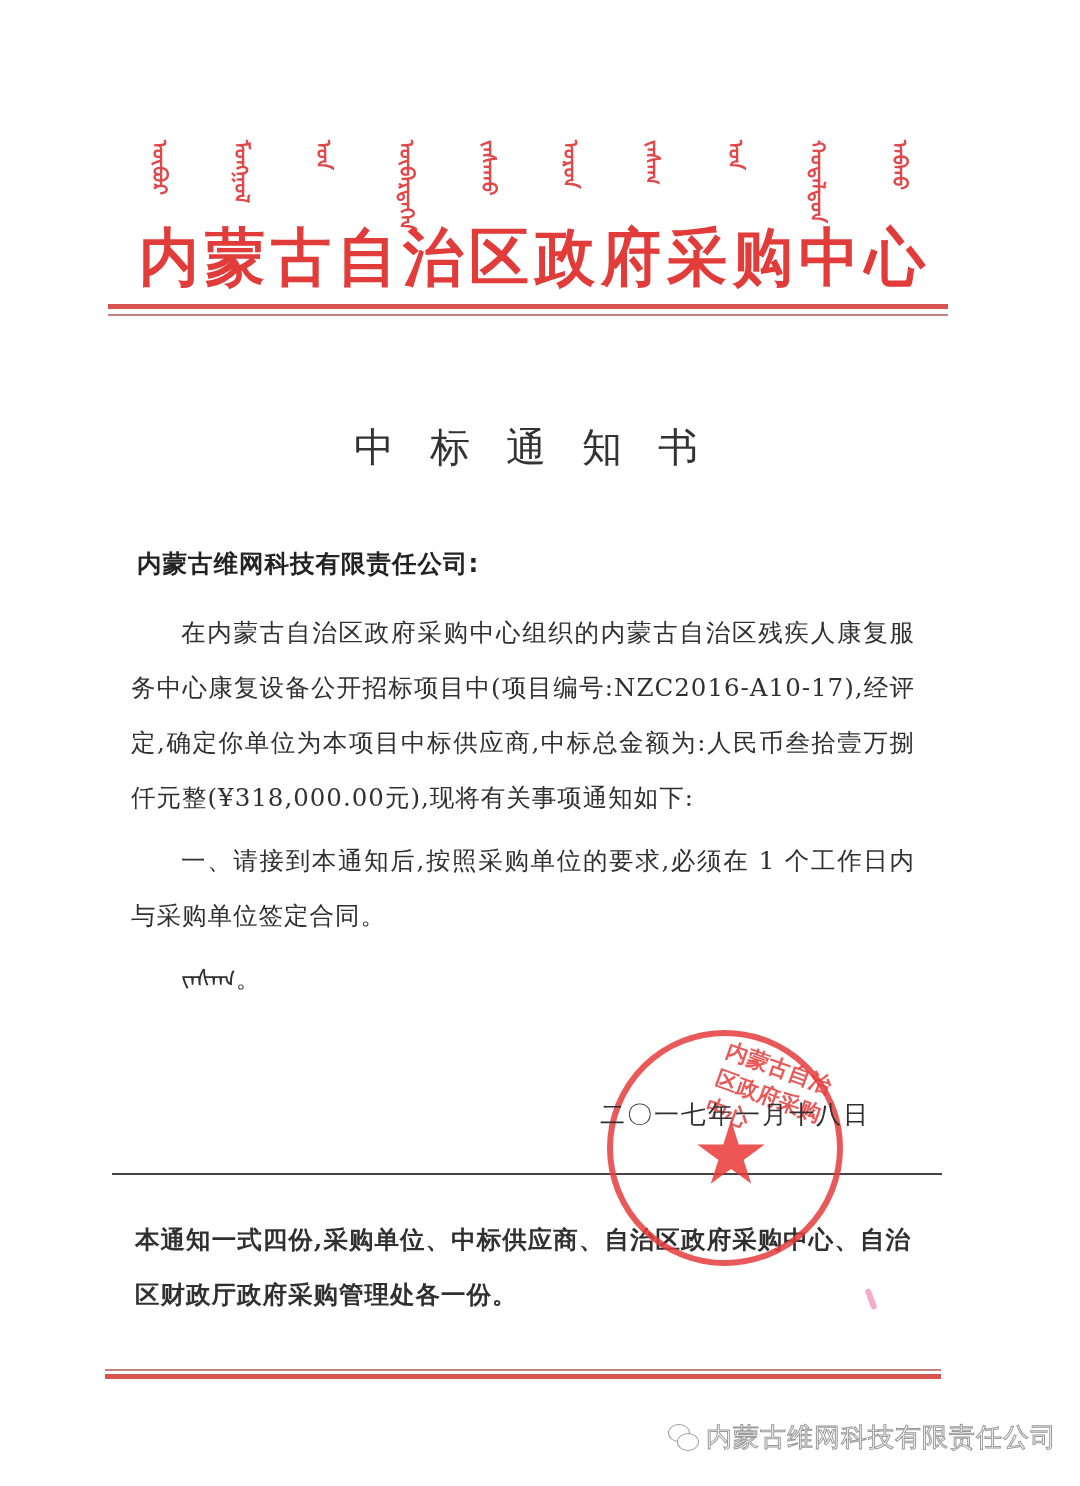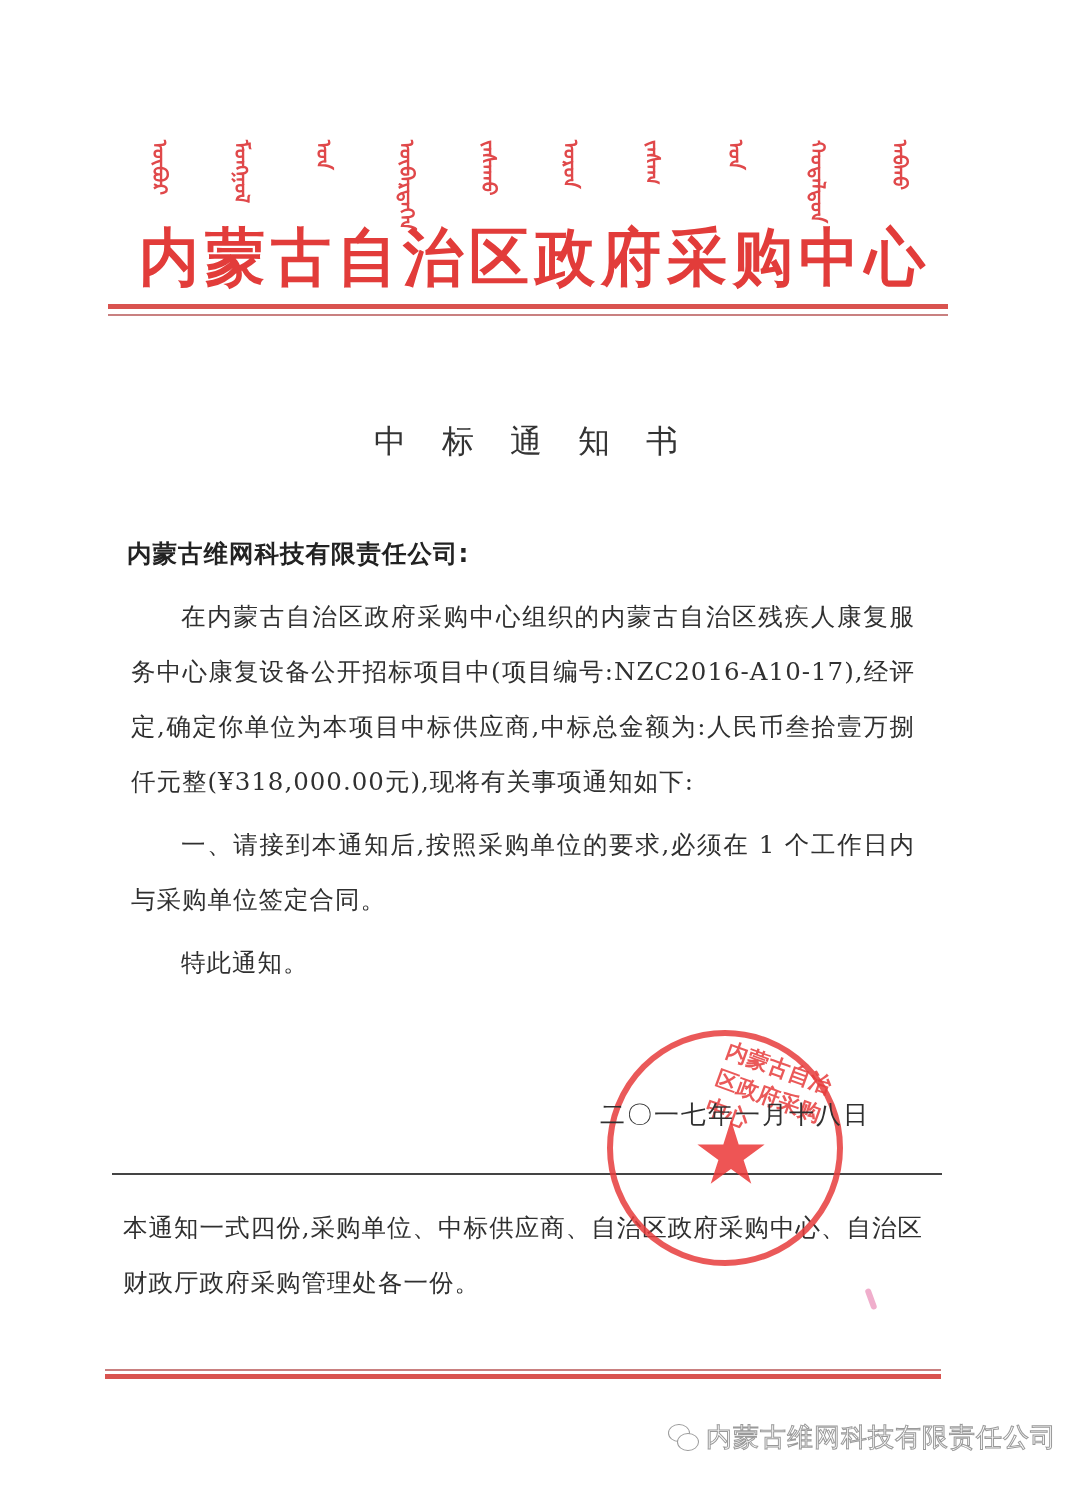--- a/index.html
+++ b/index.html
@@ -18,29 +18,29 @@
   }
   .org-title {
     left:135px; top:218px; width:800px; text-align:center;
     color:#e23c3a; font-size:60px; letter-spacing:6px; font-weight:bold;
     font-family:"DejaVu Serif", serif;
     transform:scaleY(1.05);
   }
   .line { background:#d9534f; }
   .doc-title {
     left:0; width:1080px; top:420px; text-align:center;
-    font-family:"DejaVu Sans", sans-serif; font-size:32px; color:#333;
+    font-family:"DejaVu Sans", sans-serif; font-size:40px; color:#333;
     letter-spacing:36px; padding-left:8px; box-sizing:border-box;
   }
   .body-text {
     left:123px; width:800px; font-size:24.5px; line-height:55px;
     font-family:"DejaVu Serif", serif; color:#303030; letter-spacing:1px;
   }
   .para { margin:8px; text-indent:50px; text-align:justify; }
-  .addressee { margin:4px; font-family:"DejaVu Sans", sans-serif; font-weight:bold; color:#222; }
+  .addressee { margin:14px; font-family:"DejaVu Sans", sans-serif; font-weight:bold; color:#222; }
   .date {
     left:600px; top:1098px; font-size:25px; color:#303030; letter-spacing:2px;
     font-family:Liberation Sans, sans-serif; z-index:3;
   }
   .seal {
     left:607px; top:1030px; width:236px; height:236px; border-radius:50%;
     border:6px solid rgba(230,60,60,0.85); box-sizing:border-box; z-index:2;
   }
   .seal-inner-text {
     position:absolute; color:rgba(230,60,60,0.85); font-weight:bold;
@@ -49,21 +49,21 @@
   .star {
     position:absolute; left:83px; top:84px; width:70px; height:70px;
     background:rgba(235,55,55,0.85);
     clip-path: polygon(50% 0%, 61% 35%, 98% 35%, 68% 57%, 79% 91%, 50% 70%, 21% 91%, 32% 57%, 2% 35%, 39% 35%);
   }
   .sep-line { left:112px; top:1173px; width:830px; height:2px; background:#444; z-index:1; }
   .footnote {
     left:123px; top:1200px; width:800px; font-size:24.5px; line-height:55px;
     color:#303030; letter-spacing:1px; z-index:1;
   }
-  .footnote p { margin:0; text-align:justify; }
+  .footnote p { margin:12px; text-align:justify;font-weight:bold; }
   .watermark {
     left:668px; top:1420px; display:flex; align-items:center; gap:8px;
     font-family:"DejaVu Sans", sans-serif; font-size:26px; color:#ffffff;
     -webkit-text-stroke:1px #9a9a9a; letter-spacing:1px;
   }
   .wechat-icon { width:30px; height:28px; position:relative; }
   .wechat-icon .b1 { position:absolute; left:0; top:0; width:20px; height:16px; border:1.5px solid #9a9a9a; border-radius:50%; }
   .wechat-icon .b2 { position:absolute; left:9px; top:9px; width:20px; height:16px; border:1.5px solid #9a9a9a; border-radius:50%; background:#fff; }
   .pink-mark { left:868px; top:1288px; width:6px; height:22px; background:rgba(230,120,170,0.6); transform:rotate(-20deg); border-radius:3px; }
 </style>
@@ -87,21 +87,21 @@
 
 <div class="abs line" style="left:108px;top:304px;width:840px;height:5px;"></div>
 <div class="abs line" style="left:108px;top:314px;width:840px;height:1.5px;background:#c98080;"></div>
 
 <div class="abs doc-title">中标通知书</div>
 
 <div class="abs body-text" style="top:522px;">
   <p class="addressee">内蒙古维网科技有限责任公司:</p>
   <p class="para">在内蒙古自治区政府采购中心组织的内蒙古自治区残疾人康复服务中心康复设备公开招标项目中(项目编号:NZC2016-A10-17),经评定,确定你单位为本项目中标供应商,中标总金额为:人民币叁拾壹万捌仟元整(¥318,000.00元),现将有关事项通知如下:</p>
   <p class="para">一、请接到本通知后,按照采购单位的要求,必须在 1 个工作日内与采购单位签定合同。</p>
-  <p class="para">特此通知。</p>
+  <p class="para">ᠵᠠᠰᠠᠭ。</p>
 </div>
 
 <div class="abs seal">
   <span class="seal-inner-text" style="left:100px;top:18px;transform:rotate(20deg);">内蒙古自治区政府采购中心</span>
   <div class="star"></div>
 </div>
 
 <div class="abs date">二〇一七年一月十八日</div>
 
 <div class="abs sep-line"></div>

